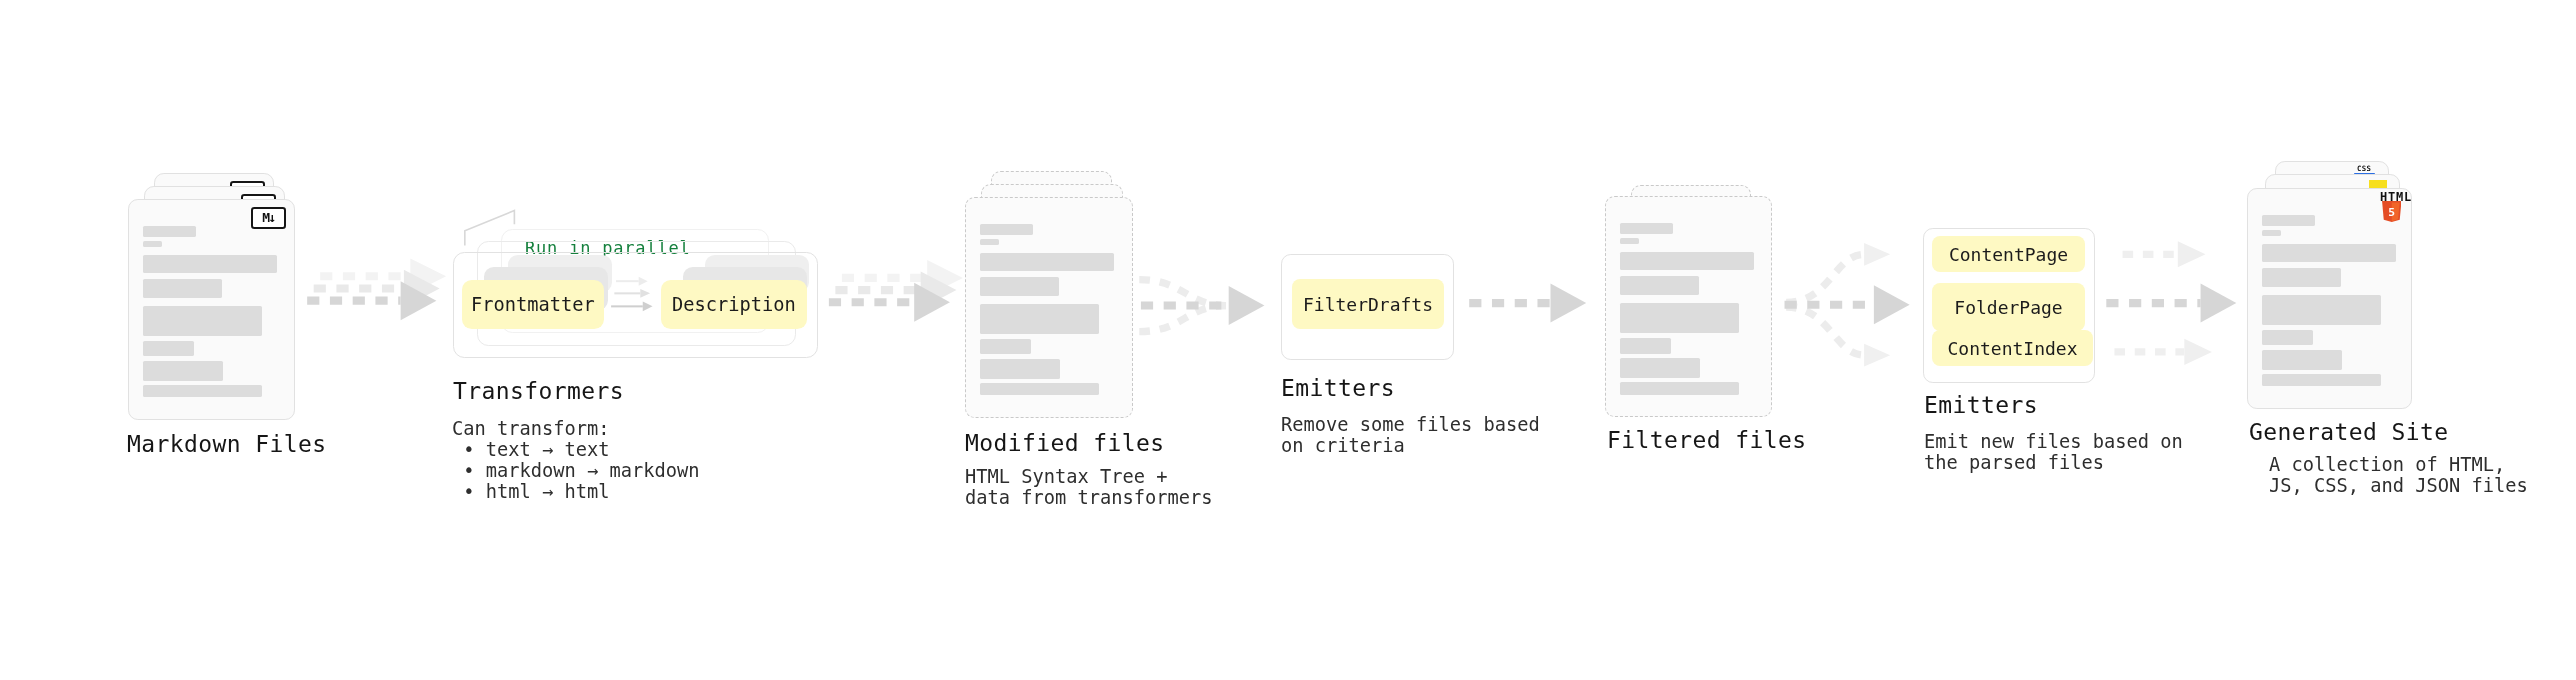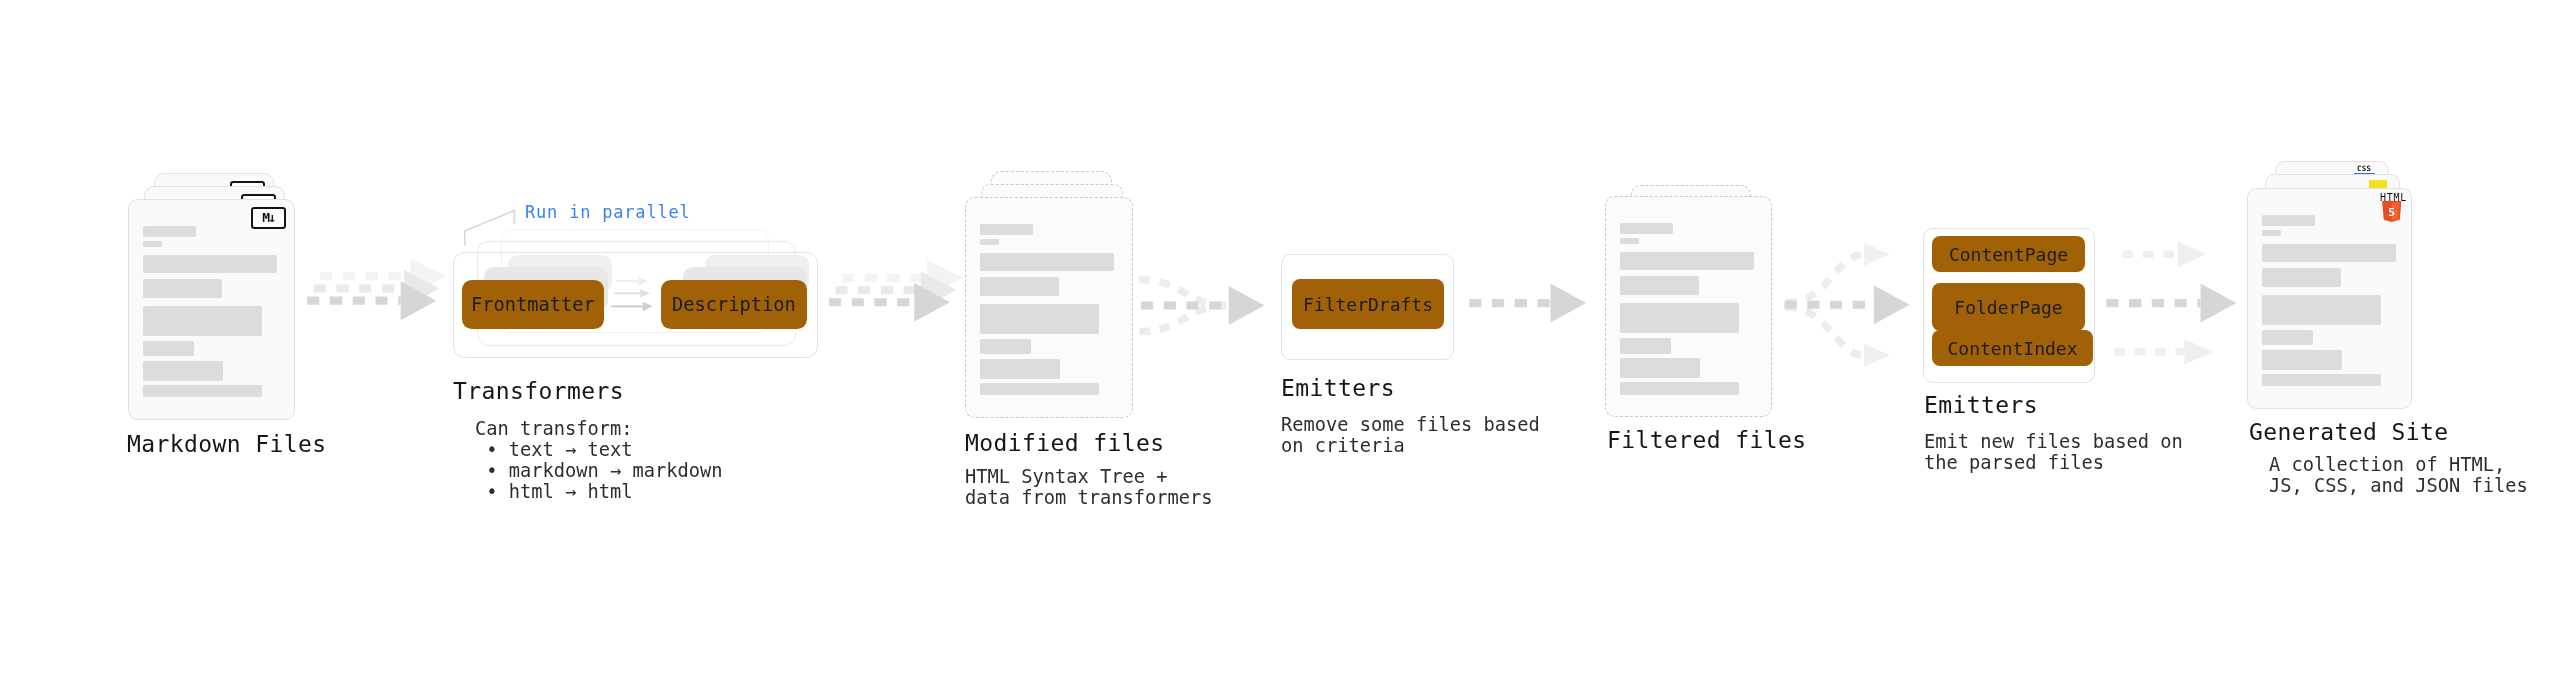--- a/index.html
+++ b/index.html
@@ -23,38 +23,38 @@
 
   .md-badge{position:absolute;top:6.5px;right:8.1px;width:31px;height:18px;border:2.4px solid #151515;border-radius:3.3px;
             background:#fff;color:#111;font-weight:bold;font-size:13px;line-height:17px;text-align:center;letter-spacing:-1.6px;}
 
   
   .frame{position:absolute;border:1.6px solid #e2e2e2;border-radius:11.4px;box-sizing:border-box;background:transparent;}
   .frame.g1{border-color:#eaeaea;}
   .frame.g2{border-color:#f1f1f1;}
 
   
-  .chip{position:absolute;background:#a16207;border-radius:9.8px;color:#1c1c1c;
+  .chip{position:absolute;background:#fef9c3;border-radius:9.8px;color:#1c1c1c;
         display:flex;align-items:center;justify-content:center;font-size:18.7px;}
   .chip.g1{background:#e7e7e7;}
   .chip.g2{background:#efefef;}
   .chip.small{font-size:18px;border-radius:8.1px;}
 
   .stage-title{position:absolute;font-size:23px;color:#161616;letter-spacing:0.4px;white-space:pre;}
   .stage-body{position:absolute;font-size:18.7px;line-height:21px;color:#2e2e2e;}
   .stage-body .line{white-space:pre;}
-  .callout-text{position:absolute;font-size:17px;color:#3b82f6;letter-spacing:0.8px;white-space:pre;}
+  .callout-text{position:absolute;font-size:17px;color:#15803d;letter-spacing:0.8px;white-space:pre;margin-top:36px;}
 
   
   .css-badge{position:absolute;top:3.3px;right:9.8px;width:28px;text-align:center;}
   .css-badge .t{font-size:7.3px;font-weight:bold;color:#111;line-height:7.3px;letter-spacing:0.4px;}
   .css-badge .u{height:3.3px;width:21px;background:#2b6fe3;border-radius:0.8px;margin:0.8px auto 0 auto;}
   .js-badge{position:absolute;top:4.9px;right:11.4px;width:18.7px;height:10.6px;background:#f7df1e;}
   .html5-logo{position:absolute;top:4.9px;right:8.1px;width:23px;text-align:center;}
-  .html5-logo .t{font-size:10px;font-weight:normal;color:#111;line-height:7.3px;letter-spacing:0.8px;}
+  .html5-logo .t{font-size:12px;font-weight:bold;color:#111;line-height:7.3px;letter-spacing:0.8px;}
 </style>
 </head>
 <body>
 
 <div class="canvas">
 
   <svg class="arrows" width="2576" height="681" viewBox="0 0 3170 838">
 
     <g>
       <line x1="394" y1="340" x2="505" y2="340" stroke="#f3f3f3" stroke-width="10" stroke-dasharray="15 13"></line>
@@ -143,21 +143,21 @@
   <div class="frame g2" style="left:501px;top:229px;width:268px;height:104px;"></div>
   <div class="frame g1" style="left:477px;top:241px;width:319px;height:105px;"></div>
   <div class="frame" style="left:453px;top:252px;width:365px;height:106px;"></div>
   <div class="chip g2" style="left:508px;top:255px;width:104px;height:37px;"></div>
   <div class="chip g1" style="left:484px;top:267px;width:124px;height:43px;"></div>
   <div class="chip" style="left:462px;top:280px;width:142px;height:49px;">Frontmatter</div>
   <div class="chip g2" style="left:705px;top:255px;width:104px;height:37px;"></div>
   <div class="chip g1" style="left:683px;top:267px;width:124px;height:43px;"></div>
   <div class="chip" style="left:661px;top:280px;width:146px;height:49px;">Description</div>
   <div class="stage-title" style="left:453px;top:378px;">Transformers</div>
-  <div class="stage-body" style="left:475px;top:418px;">
+  <div class="stage-body" style="left:452px;top:418px;">
     <div class="line">Can transform:</div>
     <div class="line"> • text → text</div>
     <div class="line"> • markdown → markdown</div>
     <div class="line"> • html → html</div>
   </div>
 
   <div class="stack" style="left:965px;top:171px;width:168px;height:247px;">
     <div class="card dashed" style="left:26px;right:21px;top:0;"></div>
     <div class="card dashed" style="left:16.3px;right:9.8px;top:13px;"></div>
     <div class="card dashed" style="left:0;right:0;top:26px;">

